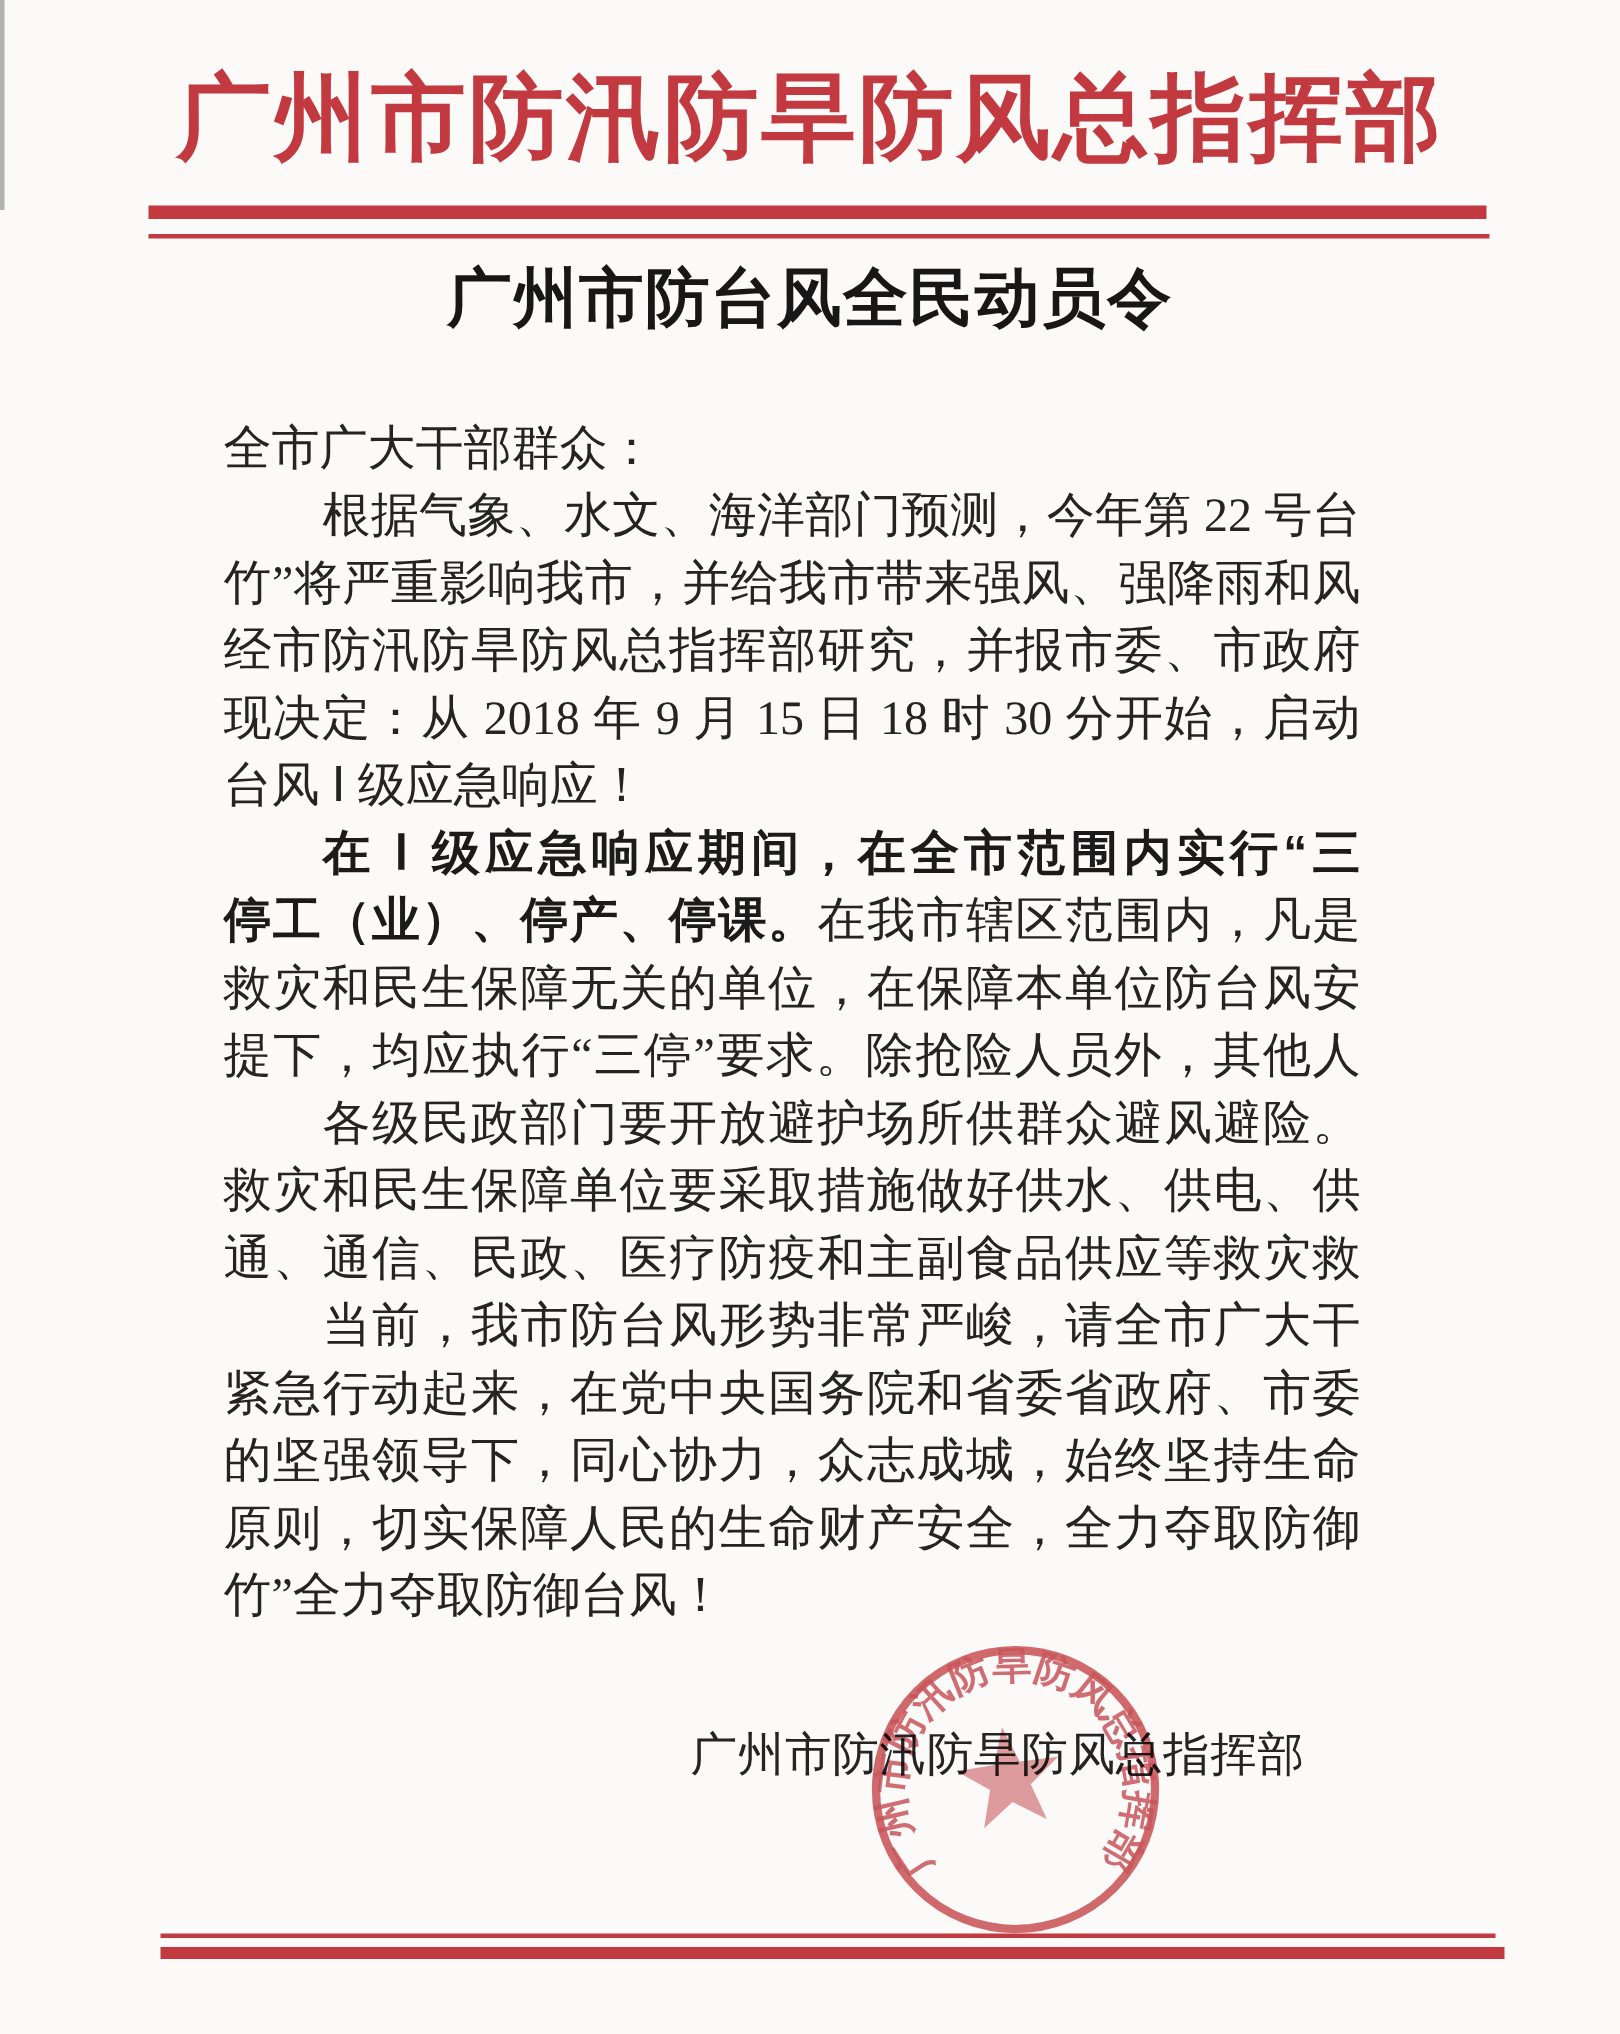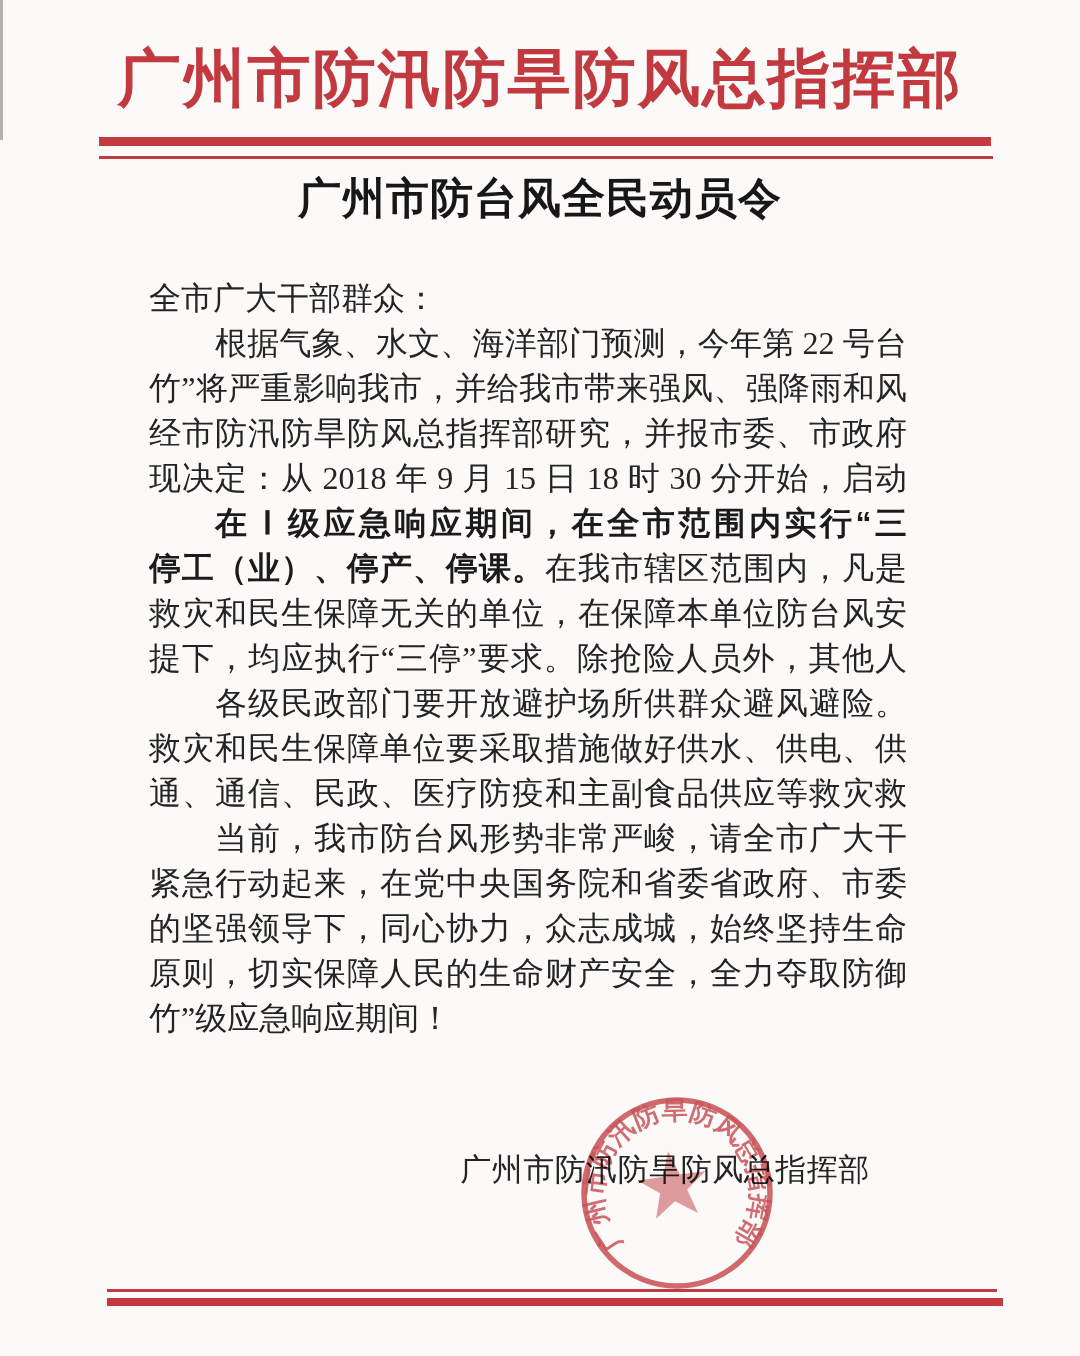--- a/index.html
+++ b/index.html
@@ -73,32 +73,33 @@
   <div class="rule rule-top-thin"></div>
 
   <div class="doc-title">广州市防台风全民动员令</div>
 
   <div class="body-block" id="body-block">
       <div class="line last"><span class="seg-n">全市广大干部群众：</span></div>
       <div class="line indent"><span class="seg-n">根据气象、水文、海洋部门预测，今年第 22 号台风“山</span></div>
       <div class="line"><span class="seg-n">竹”将严重影响我市，并给我市带来强风、强降雨和风暴潮。</span></div>
       <div class="line"><span class="seg-n">经市防汛防旱防风总指挥部研究，并报市委、市政府批准后，</span></div>
       <div class="line"><span class="seg-n">现决定：从 2018 年 9 月 15 日 18 时 30 分开始，启动全市防</span></div>
+      <div class="line last"><span class="seg-n">台风 Ⅰ 级应急响应！</span></div>
       <div class="line indent"><span class="seg-b">在 Ⅰ 级应急响应期间，在全市范围内实行“三停”，即：</span></div>
       <div class="line"><span class="seg-b">停工（业）、停产、停课。</span><span class="seg-n">在我市辖区范围内，凡是与抢险</span></div>
       <div class="line"><span class="seg-n">救灾和民生保障无关的单位，在保障本单位防台风安全的前</span></div>
       <div class="line"><span class="seg-n">提下，均应执行“三停”要求。除抢险人员外，其他人员切</span></div>
       <div class="line indent"><span class="seg-n">各级民政部门要开放避护场所供群众避风避险。各抢险</span></div>
       <div class="line"><span class="seg-n">救灾和民生保障单位要采取措施做好供水、供电、供气、交</span></div>
       <div class="line last"><span class="seg-n">通、通信、民政、医疗防疫和主副食品供应等救灾救助工作。</span></div>
       <div class="line indent"><span class="seg-n">当前，我市防台风形势非常严峻，请全市广大干部群众</span></div>
       <div class="line"><span class="seg-n">紧急行动起来，在党中央国务院和省委省政府、市委市政府</span></div>
       <div class="line"><span class="seg-n">的坚强领导下，同心协力，众志成城，始终坚持生命至上的</span></div>
       <div class="line"><span class="seg-n">原则，切实保障人民的生命财产安全，全力夺取防御台风“山</span></div>
-      <div class="line last"><span class="seg-n">竹”级应急响应期间！</span></div>
+      <div class="line last"><span class="seg-n">竹”全力夺取防御台风！</span></div>
     </div>
 
   <div class="signature-block">
     <div class="signature-org">广州市防汛防旱防风总指挥部</div>
   </div>
 
   <svg class="seal" viewBox="0 0 208 204" xmlns="http://www.w3.org/2000/svg">
 
     <circle cx="104" cy="97" r="93" fill="none" stroke="#c5393f" stroke-width="5.5" stroke-opacity="0.82"></circle>
 

